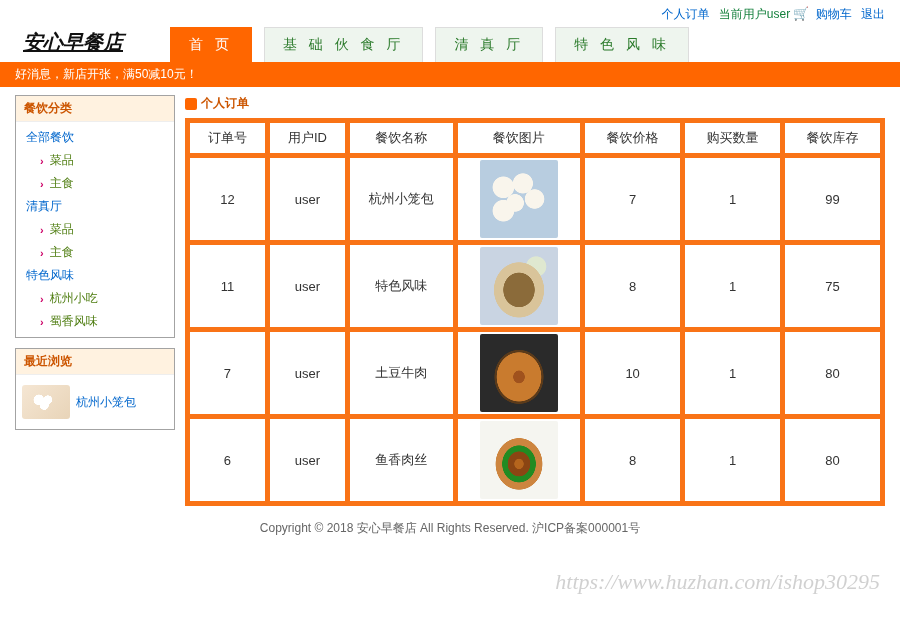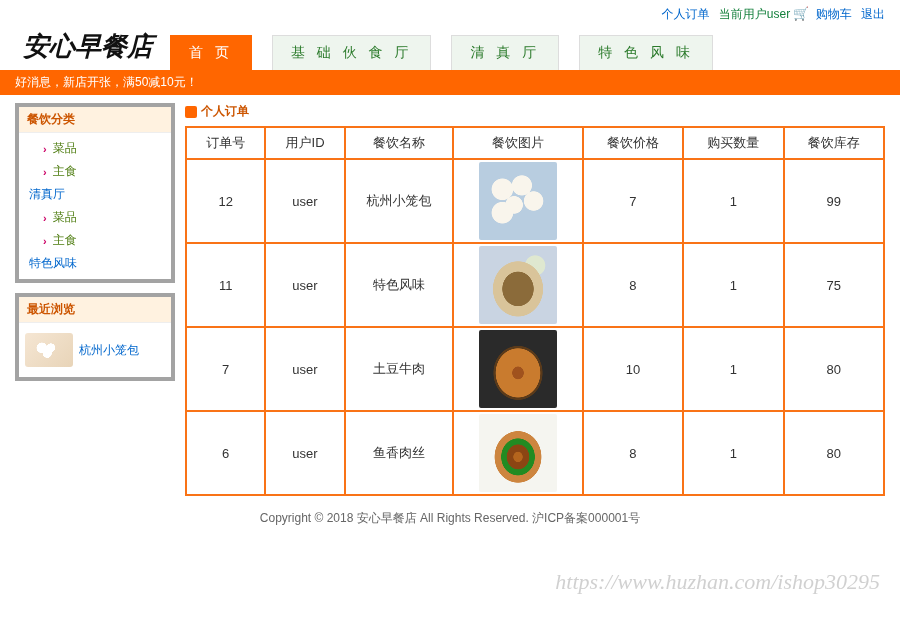--- a/index.html
+++ b/index.html
@@ -3,43 +3,43 @@
 <meta charset="utf-8">
 <style>
 * { margin: 0; padding: 0; box-sizing: border-box; }
 body { font-family: "Microsoft YaHei", Arial, sans-serif; font-size: 12px; background: #fff; color: #333; }
 .container { width: 870px; margin: 0 auto; }
 .topbar { text-align: right; padding: 6px 0 2px; font-size: 12px; }
 .topbar a { color: #0066cc; text-decoration: none; margin-left: 6px; }
 .topbar .curuser { color: #15803d; margin-left: 6px; }
 .cart-icon { color: #f60; font-size: 13px; }
 .header { display: flex; align-items: flex-end; }
-.logo { font-size: 26px; font-weight: bold; font-style: italic; color: #111; padding: 4px 0 6px 8px; width: 155px; }
-nav.tabs { display: flex; gap: 20px; }
+.logo { font-size: 20px; font-weight: bold; font-style: italic; color: #111; padding: 4px 0 6px 8px; width: 155px; text-decoration: underline; }
+nav.tabs { display: flex; gap: 12px; }
 nav.tabs a { display: inline-block; padding: 8px 18px; background: #eef5ee; color: #2a7a2a; text-decoration: none; font-size: 14px; letter-spacing: 4px; border: 1px solid #ddd; border-bottom: none; }
 nav.tabs a.active { background: #f60; color: #fff; border-color: #f60; }
 .announce { background: #f60; color: #fff; padding: 4px 12px; font-size: 12px; }
 .main { display: flex; margin-top: 8px; gap: 10px; align-items: flex-start; }
 .sidebar { width: 160px; }
-.box { border: 4px solid #a3a3a3; margin-bottom: 10px; }
+.box { border: 1px solid #a3a3a3; margin-bottom: 10px; }
 .box-title { background: #fff2e0; color: #cc5500; padding: 4px 8px; font-weight: bold; border-bottom: 1px solid #eee; }
 .box-body { padding: 4px 0; }
 .catlink { display: block; padding: 3px 10px; color: #0066cc; text-decoration: none; }
 .sublist { padding-left: 6px; }
 .sublink { display: flex; align-items: center; padding: 3px 10px 3px 18px; color: #4d7c0f; text-decoration: none; font-size: 12px; }
 .sublink::before { content: "›"; color: #cc0066; font-weight: bold; margin-right: 6px; font-size: 11px; }
 .recent-item { display: flex; align-items: center; padding: 6px; gap: 6px; }
 .recent-img { width: 48px; height: 34px; background: linear-gradient(135deg,#f5e6d3,#e8d4b8); border-radius: 3px; position: relative; overflow: hidden; }
 .recent-img::after { content:""; position:absolute; inset:6px; background: radial-gradient(circle at 30% 40%, #fff 18%, transparent 19%), radial-gradient(circle at 55% 40%, #fff 18%, transparent 19%), radial-gradient(circle at 45% 65%, #fff 18%, transparent 19%); }
 .recent-name { color: #0066cc; }
 .content { flex: 1; }
 .content-title { color: #cc5500; font-weight: bold; margin-bottom: 6px; display: flex; align-items: center; gap: 4px; }
 .sq { width: 12px; height: 12px; background: #f60; border-radius: 2px; display:inline-block; }
 table.order { border-collapse: collapse; width: 100%; }
-table.order th, table.order td { border: 2px solid #f97316; text-align: center; padding: 0; font-size: 13px; }
+table.order th, table.order td { border: 5px solid #f97316; text-align: center; padding: 0; font-size: 13px; }
 table.order th { padding: 6px 4px; font-weight: normal; background: #fff; }
 table.order td { height: 82px; }
 .food-img { width: 78px; height: 78px; margin: 2px auto; border-radius: 2px; }
 .food-baozi { background: radial-gradient(circle at 30% 35%, #f9f5ec 14%, transparent 15%), radial-gradient(circle at 55% 30%, #f9f5ec 14%, transparent 15%), radial-gradient(circle at 70% 50%, #f9f5ec 14%, transparent 15%), radial-gradient(circle at 45% 55%, #f9f5ec 14%, transparent 15%), radial-gradient(circle at 30% 65%, #f9f5ec 14%, transparent 15%), #b8cde0; }
 .food-bing { background: radial-gradient(ellipse at 50% 55%, #8b6b3a 28%, #d9c49a 29% 45%, transparent 46%), radial-gradient(circle at 72% 25%, #dfe8d0 12%, transparent 13%), #c9d4e2; }
 .food-tudou { background: radial-gradient(ellipse at 50% 55%, #a0521d 10%, #c97b2e 11% 40%, #5a3a1a 41% 44%, transparent 45%), #2a2a2a; }
 .food-yuxiang { background: radial-gradient(ellipse at 50% 55%, #b5651d 8%, #8b4513 9% 20%, #228b22 21% 30%, #cd853f 31% 42%, transparent 43%), #f5f5f0; }
 .footer { text-align: center; color: #666; font-size: 12px; padding: 14px 0 30px; }
 .watermark { position: fixed; right: 20px; bottom: 43px; color: rgba(120,120,120,0.35); font-size: 22px; font-family: Georgia, serif; font-style: italic; pointer-events: none; }
 </style>
@@ -67,30 +67,35 @@
 
 <div class="announce">
   <div class="container">好消息，新店开张，满50减10元！</div>
 </div>
 
 <div class="container main">
   <aside class="sidebar">
     <div class="box">
       <div class="box-title">餐饮分类</div>
       <div class="box-body" id="cat-body">
+          <a class="catlink" href="#">全部餐饮</a>
           <div class="sublist">
             <a class="sublink" href="#">菜品</a>
             <a class="sublink" href="#">主食</a>
           </div>
           <a class="catlink" href="#">清真厅</a>
           <div class="sublist">
             <a class="sublink" href="#">菜品</a>
             <a class="sublink" href="#">主食</a>
           </div>
           <a class="catlink" href="#">特色风味</a>
+          <div class="sublist">
+            <a class="sublink" href="#">杭州小吃</a>
+            <a class="sublink" href="#">蜀香风味</a>
+          </div>
         </div>
     </div>
     <div class="box">
       <div class="box-title">最近浏览</div>
       <div class="box-body" id="recent-body">
           <div class="recent-item">
             <div class="recent-img"></div>
             <span class="recent-name">杭州小笼包</span>
           </div>
         </div>

